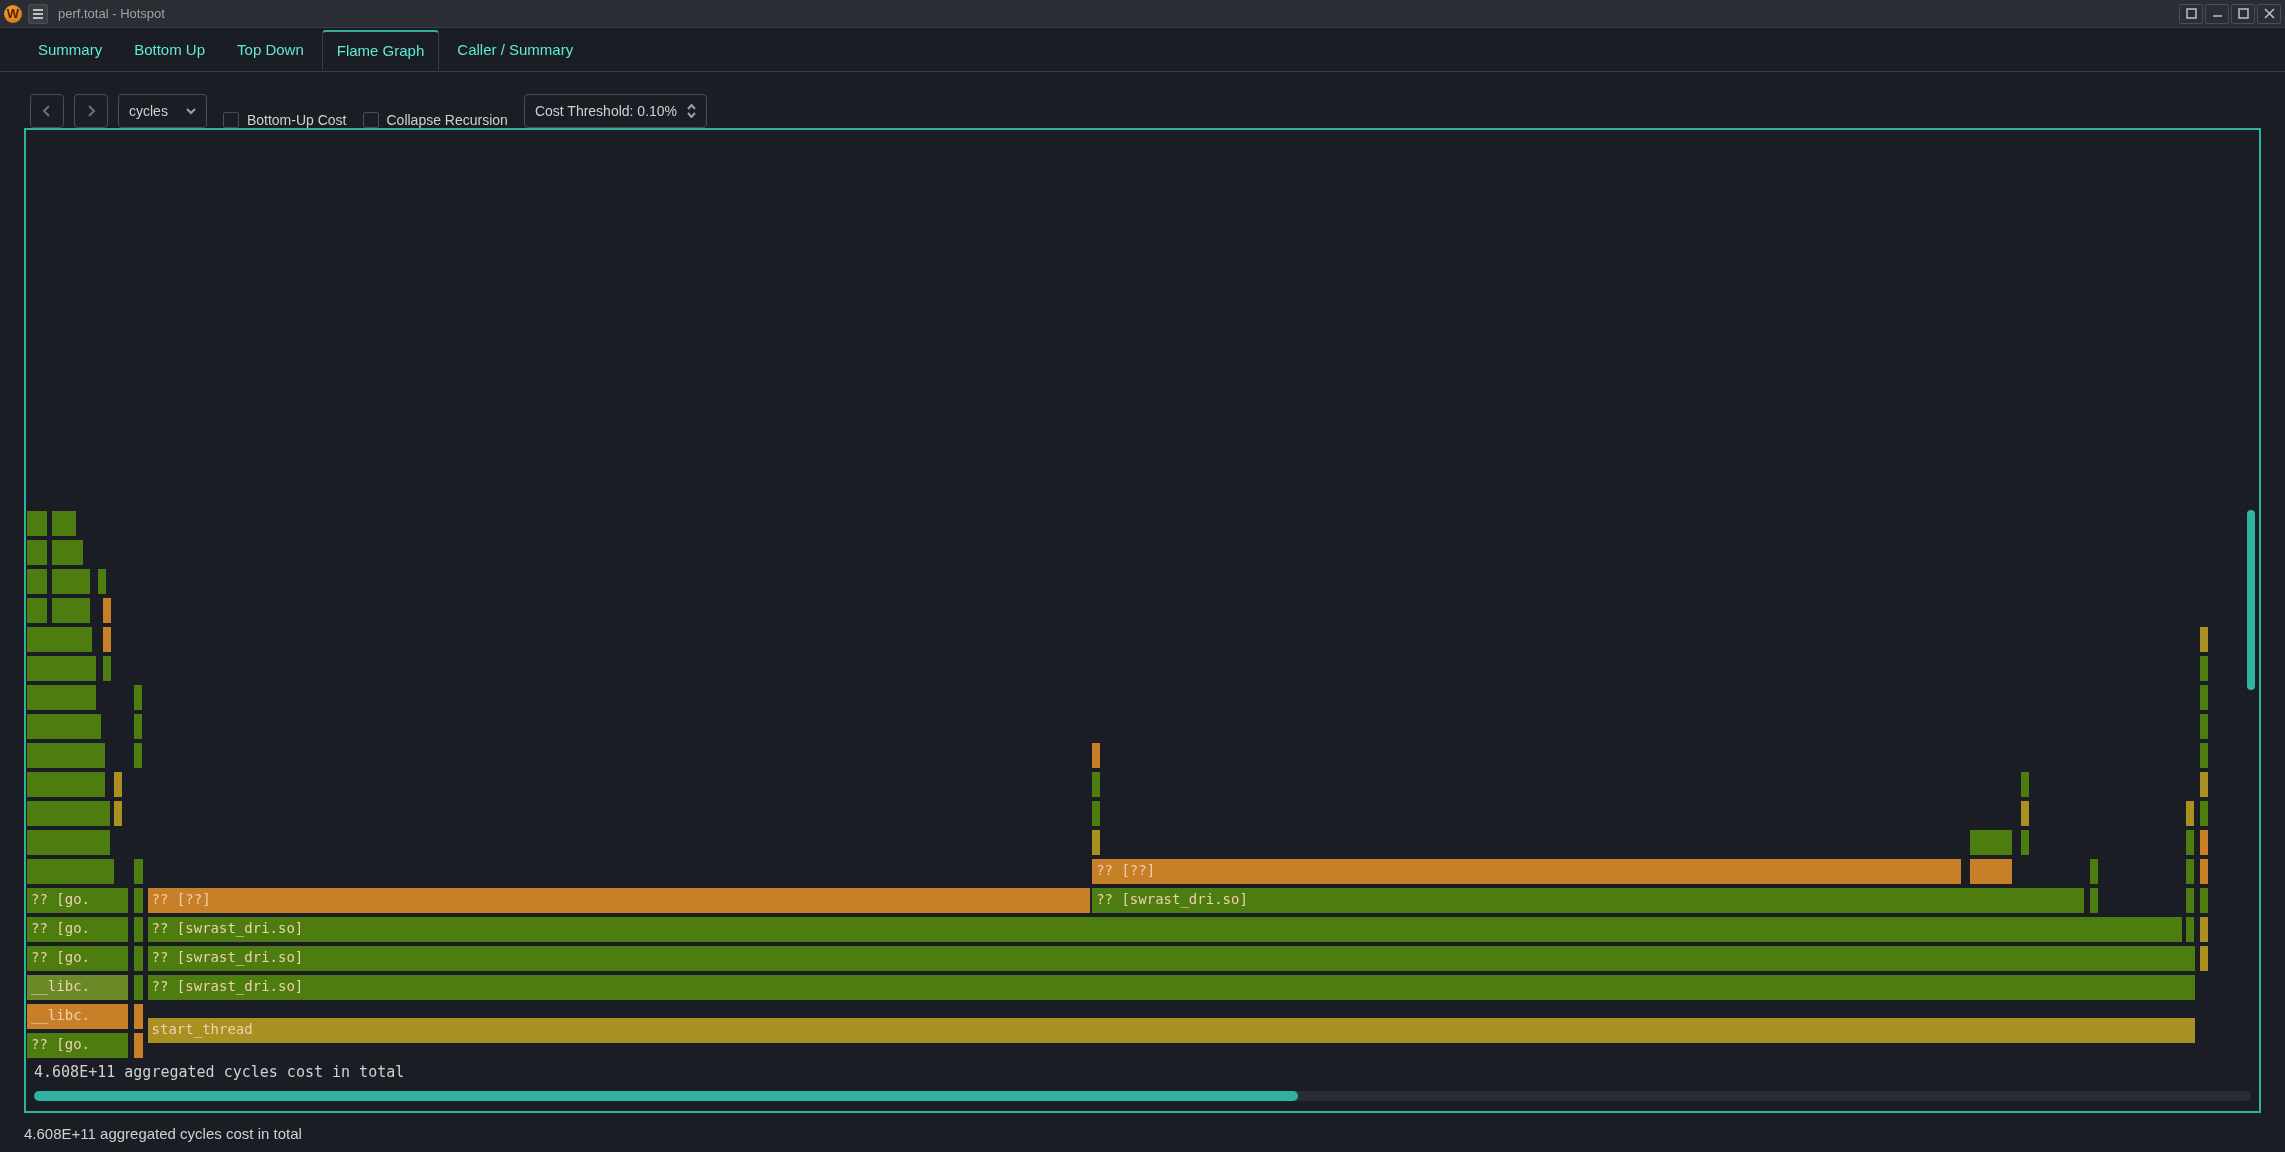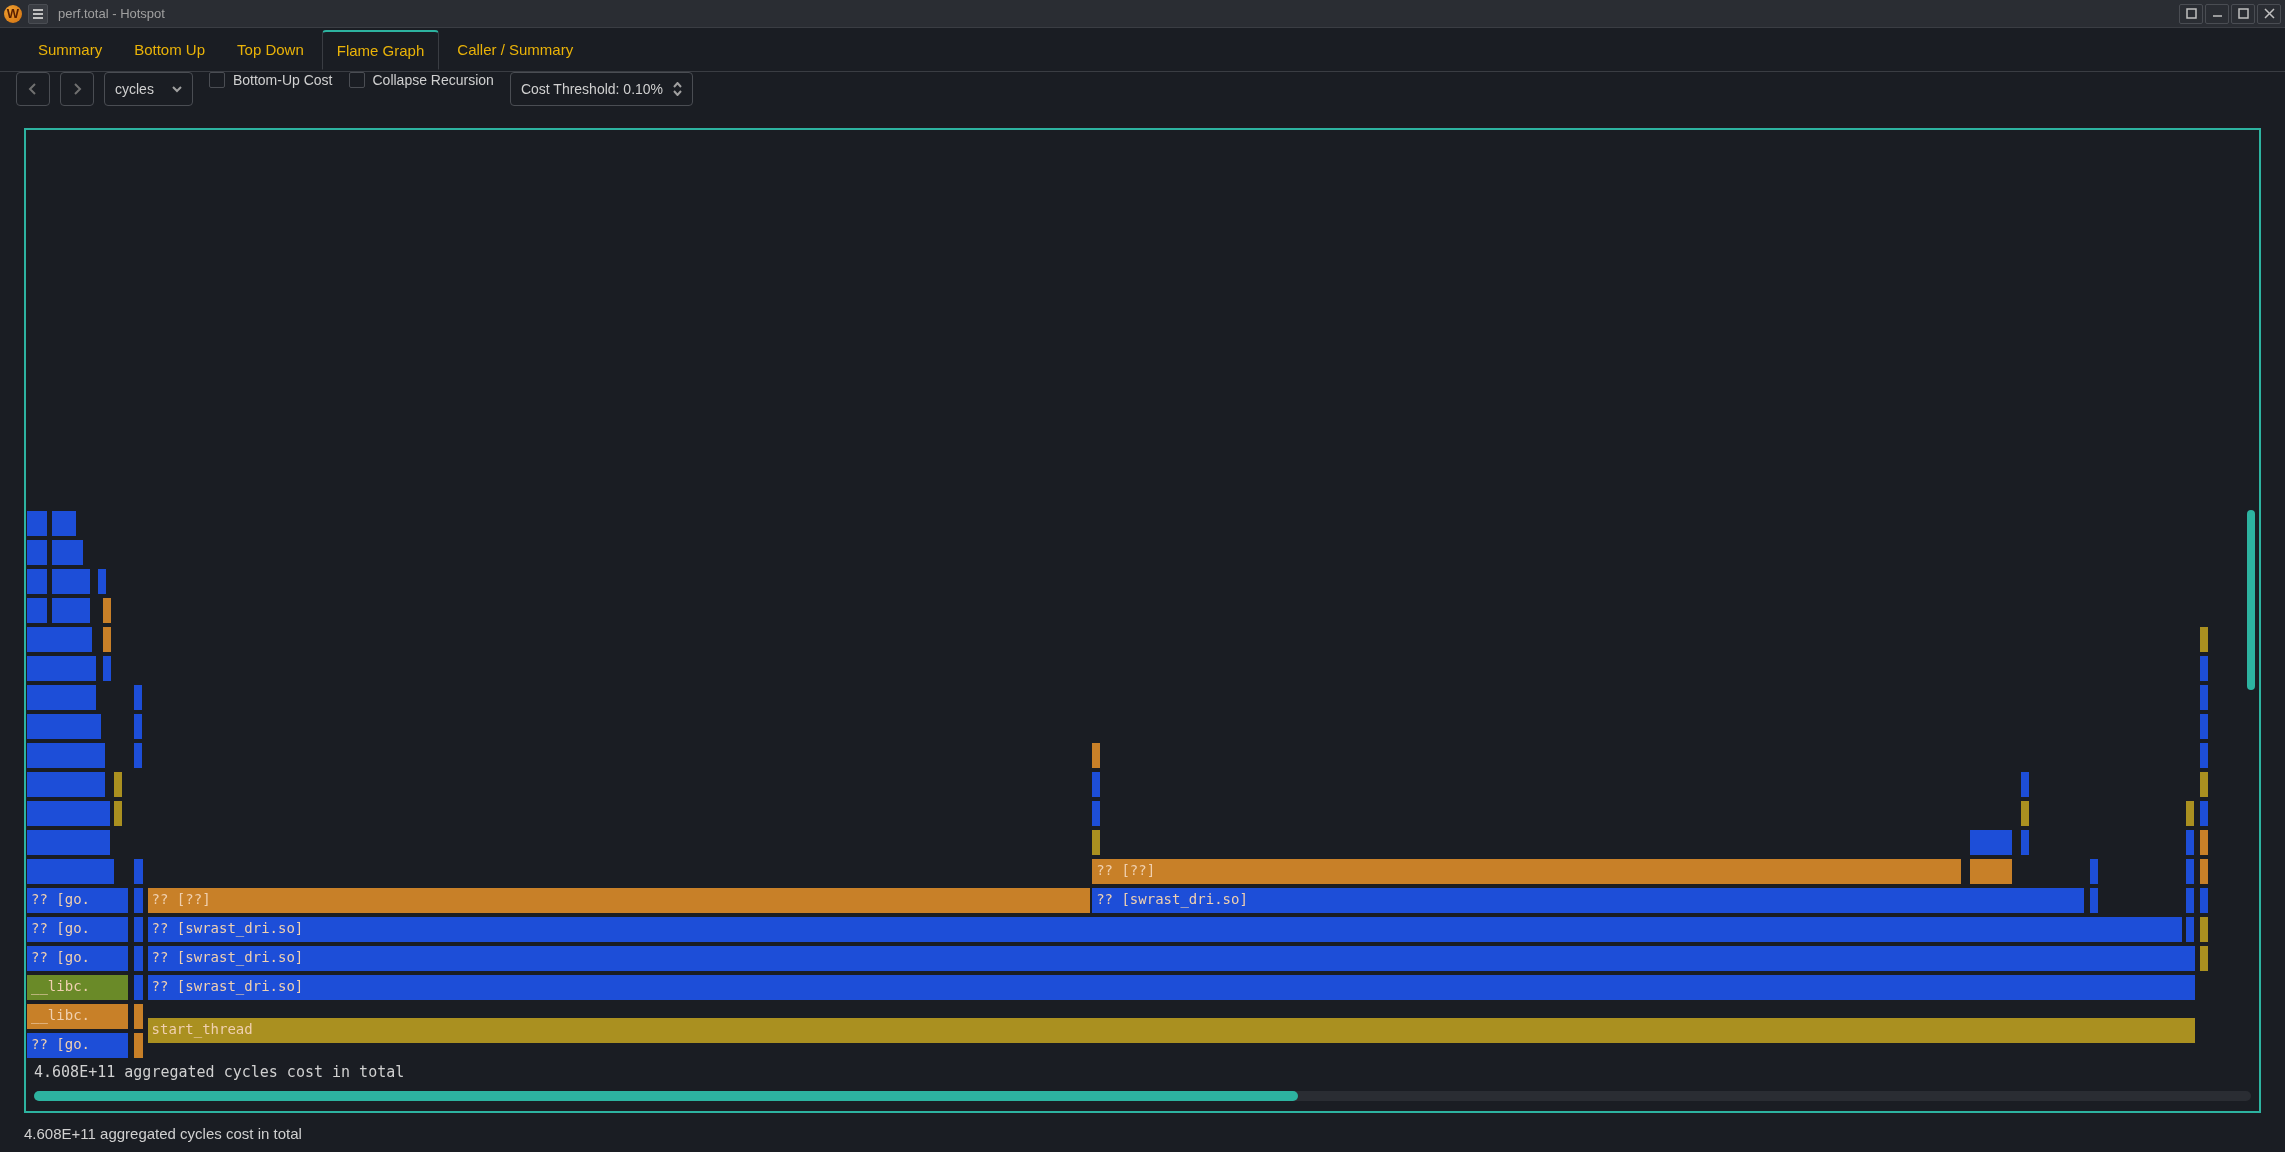--- a/index.html
+++ b/index.html
@@ -58,38 +58,38 @@
   .tabbar {
     height: 44px;
     display: flex;
     align-items: center;
     padding: 0 24px;
     gap: 4px;
     border-bottom: 1px solid #3a3d43;
   }
   .tab {
     padding: 10px 14px;
-    color: #eab308;
+    color: #5eead4;
     cursor: pointer;
     border-radius: 4px 4px 0 0;
     font-size: 15px;
   }
   .tab.active {
     border: 1px solid #3a3d43;
     border-top: 2px solid #2db3a0;
     border-bottom-color: #1a1d23;
     background: #1a1d23;
     margin-bottom: -1px;
   }
 
   .toolbar {
     height: 56px;
     display: flex;
-    align-items: flex-start;
-    padding: 0 16px;
+    align-items: flex-end;
+    padding: 0 30px;
     gap: 10px;
   }
   .nav-btn {
     width: 34px; height: 34px;
     background: #1a1d23;
     border: 1px solid #4a4d53;
     border-radius: 4px;
     display: flex; align-items: center; justify-content: center;
     cursor: pointer;
   }
@@ -158,21 +158,21 @@
     height: 27px;
     border: 1px solid #1a1d23;
     color: #f0d0b0;
     font-family: monospace;
     font-size: 14px;
     padding: 3px 4px;
     overflow: hidden;
     white-space: nowrap;
     cursor: pointer;
   }
-  .c-red    { background: #1d4ed8; }
+  .c-red    { background: #4d7c0f; }
   .c-orange { background: #c88028; }
   .c-yellow { background: #aa9020; }
   .c-green  { background: #6a8a28; }
   .total-label {
     font-family: monospace;
     color: #d0d0d0;
     padding: 4px 8px;
     font-size: 15px;
   }
   .hscroll {

